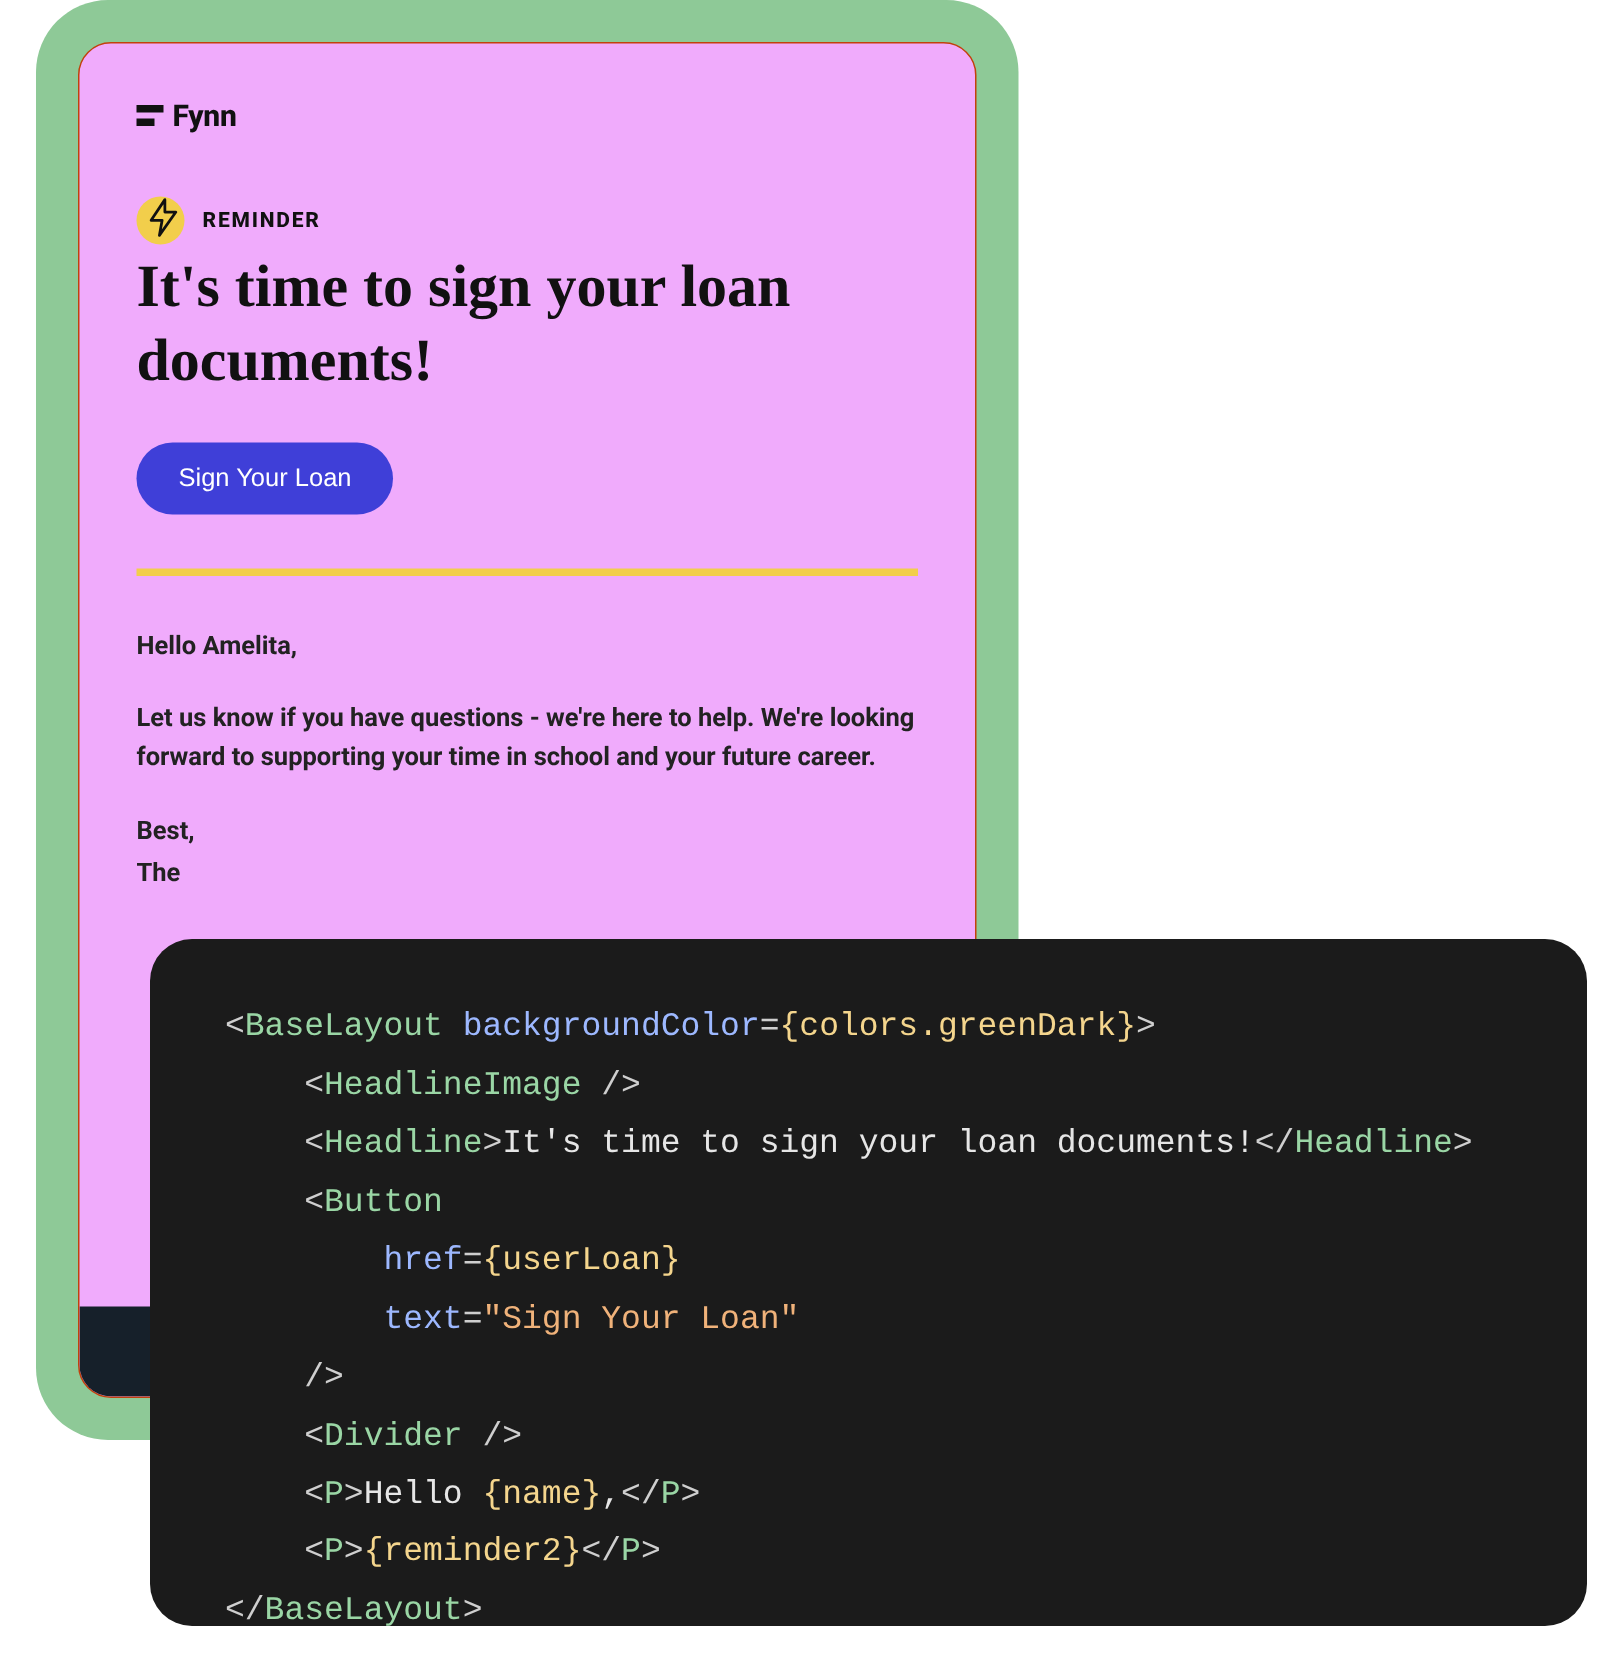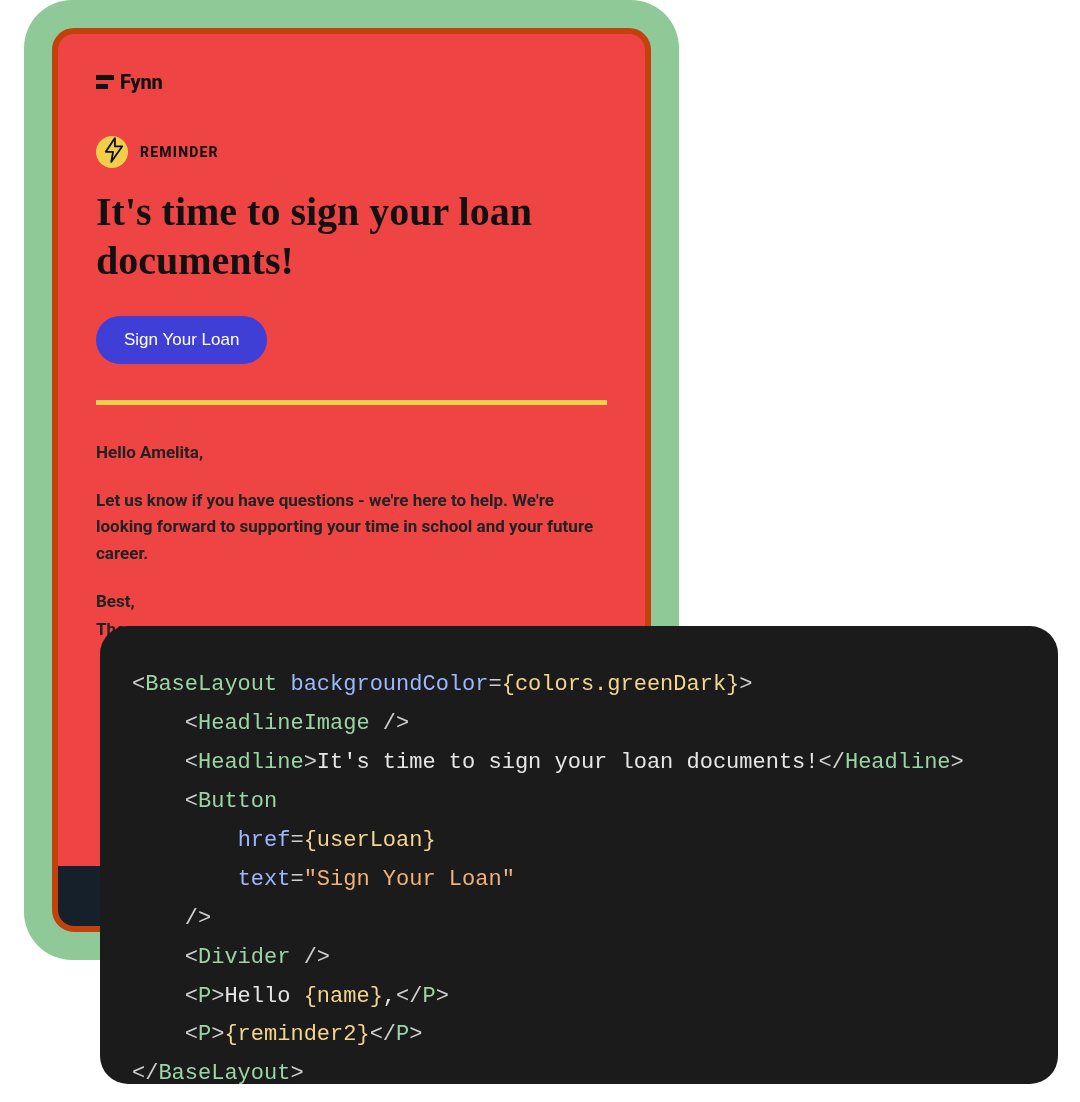--- a/index.html
+++ b/index.html
@@ -21,22 +21,22 @@
     height: 960px;
     background: #8ec997;
     border-radius: 48px;
     padding: 28px;
   }
 
   
   .email-card {
     width: 100%;
     height: 100%;
-    background: #ef4444;
-    border: 6px solid #c2410c;
+    background: #f0abfc;
+    border: 1px solid #c2410c;
     border-radius: 22px;
     overflow: hidden;
     display: flex;
     flex-direction: column;
   }
 
   .email-body {
     flex: 1;
     padding: 36px 38px 0 38px;
     overflow: hidden;
@@ -67,21 +67,21 @@
     font-weight: 800;
     font-size: 20px;
     color: #111;
     letter-spacing: -0.2px;
   }
 
   .badge-row {
     display: flex;
     align-items: center;
     gap: 12px;
-    margin-bottom: 20px;
+    margin-bottom: 4px;
   }
 
   .bolt-badge {
     width: 32px;
     height: 32px;
     border-radius: 50%;
     background: #F2CE4B;
     display: flex;
     align-items: center;
     justify-content: center;
@@ -146,21 +146,21 @@
 
   
   .code-panel {
     position: absolute;
     left: 100px;
     top: 626px;
     width: 958px;
     height: 458px;
     background: #1B1B1B;
     border-radius: 28px;
-    padding: 40px 32px;
+    padding: 40px 50px;
     font-family: "SFMono-Regular", Consolas, "Liberation Mono", Menlo, monospace;
     font-size: 22px;
     line-height: 1.77;
     color: #E6E6E6;
     overflow: hidden;
   }
   .code-panel pre {
     margin: 0;
     white-space: pre;
     font-family: inherit;

